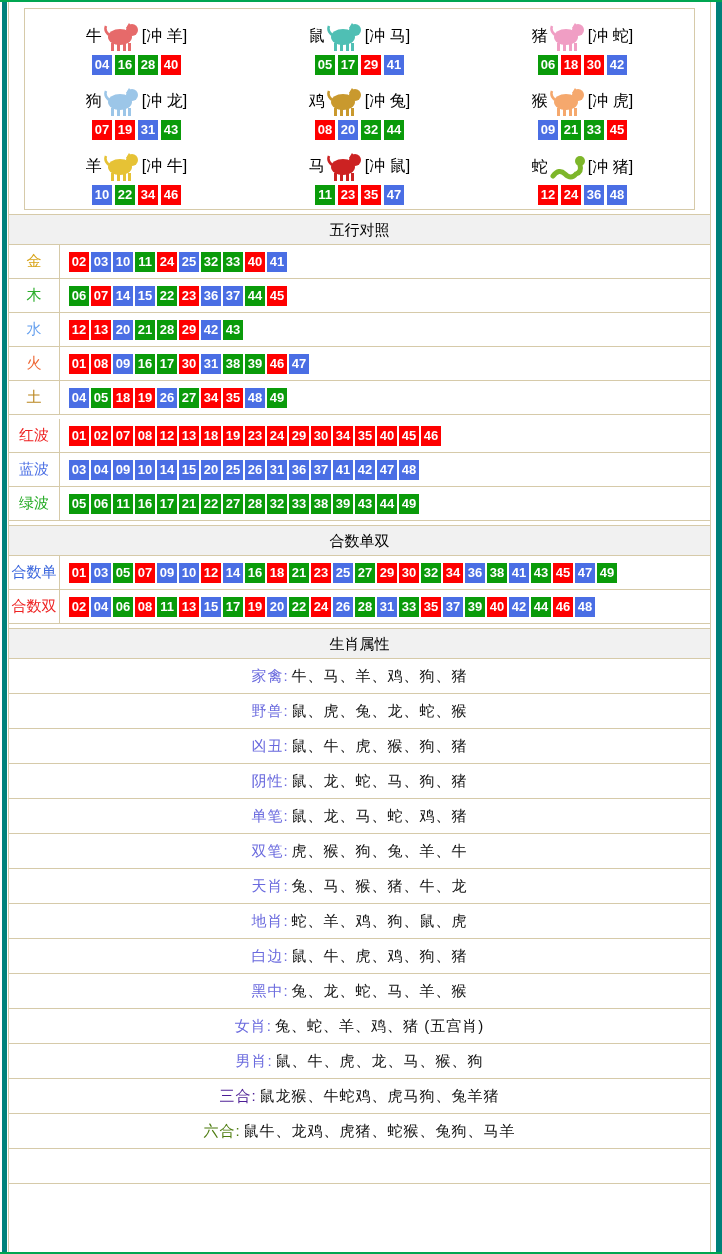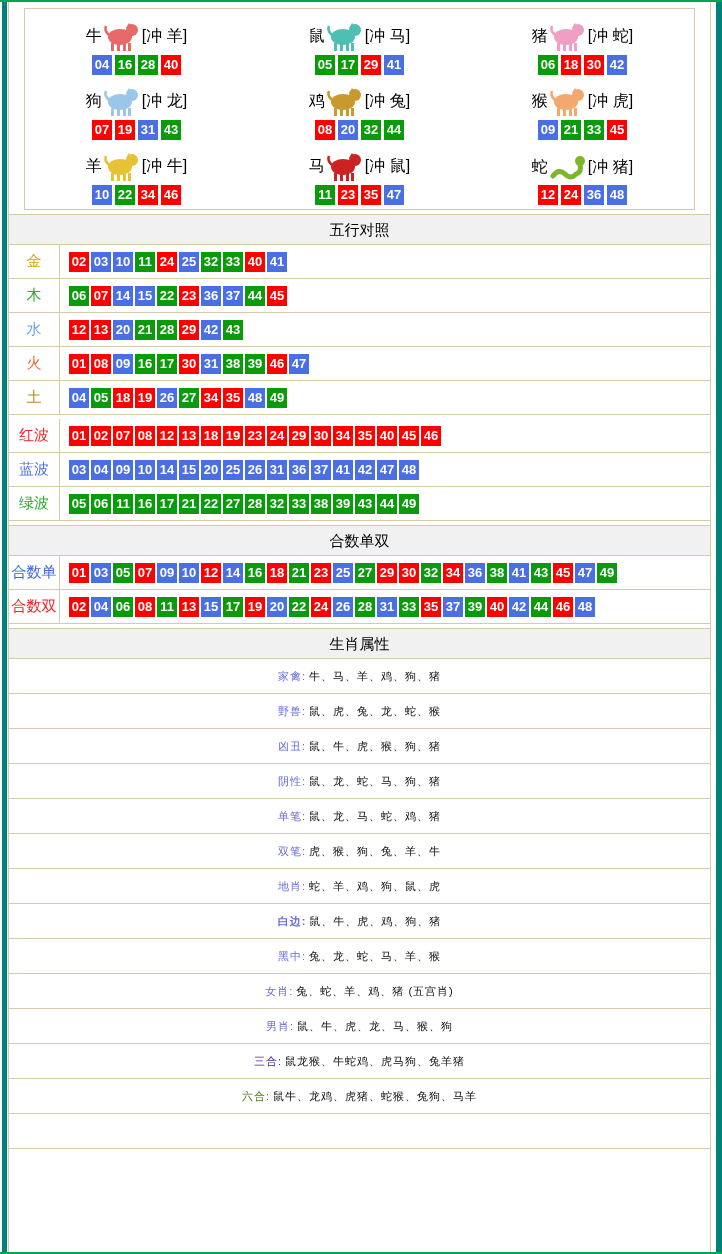--- a/index.html
+++ b/index.html
@@ -43,21 +43,21 @@
   .num-label{
     flex:0 0 50px;border-right:1px solid #d6caa9;
     display:flex;align-items:center;justify-content:center;
     font-size:15px;font-weight:normal;
   }
   .num-chips{display:flex;align-items:center;gap:2px;padding-left:9px;}
   .num-chips .chip{flex:0 0 20px;}
   .attr-row{
     height:34px;border-bottom:1px solid #d6caa9;
     display:flex;align-items:center;justify-content:center;
-    font-size:11px;letter-spacing:1px;
+    font-size:15px;letter-spacing:1px;
   }
   .attr-label{margin-right:3px;}
   .attr-value{color:#111;}
 </style>
 </head>
 <body>
 
 <div class="edge-top"></div>
 <div class="side-left"></div>
 <div class="side-right"></div>
@@ -534,28 +534,32 @@
   <div class="attr-row">
     <span class="attr-label" style="color: rgb(106, 106, 222);">单笔:</span>
     <span class="attr-value">鼠、龙、马、蛇、鸡、猪</span>
   </div>
 
   <div class="attr-row">
     <span class="attr-label" style="color: rgb(106, 106, 222);">双笔:</span>
     <span class="attr-value">虎、猴、狗、兔、羊、牛</span>
   </div>
 
+  <div class="attr-row">
+    <span class="attr-label" style="color: rgb(106, 106, 222);">天肖:</span>
+    <span class="attr-value">兔、马、猴、猪、牛、龙</span>
+  </div>
 
   <div class="attr-row">
     <span class="attr-label" style="color: rgb(106, 106, 222);">地肖:</span>
     <span class="attr-value">蛇、羊、鸡、狗、鼠、虎</span>
   </div>
 
   <div class="attr-row">
-    <span class="attr-label" style="color: rgb(106, 106, 222); font-weight: bold;">白边:</span>
+    <span class="attr-label" style="color: rgb(106, 106, 222);">白边:</span>
     <span class="attr-value">鼠、牛、虎、鸡、狗、猪</span>
   </div>
 
   <div class="attr-row">
     <span class="attr-label" style="color: rgb(106, 106, 222);">黑中:</span>
     <span class="attr-value">兔、龙、蛇、马、羊、猴</span>
   </div>
 
   <div class="attr-row">
     <span class="attr-label" style="color: rgb(106, 106, 222);">女肖:</span>

